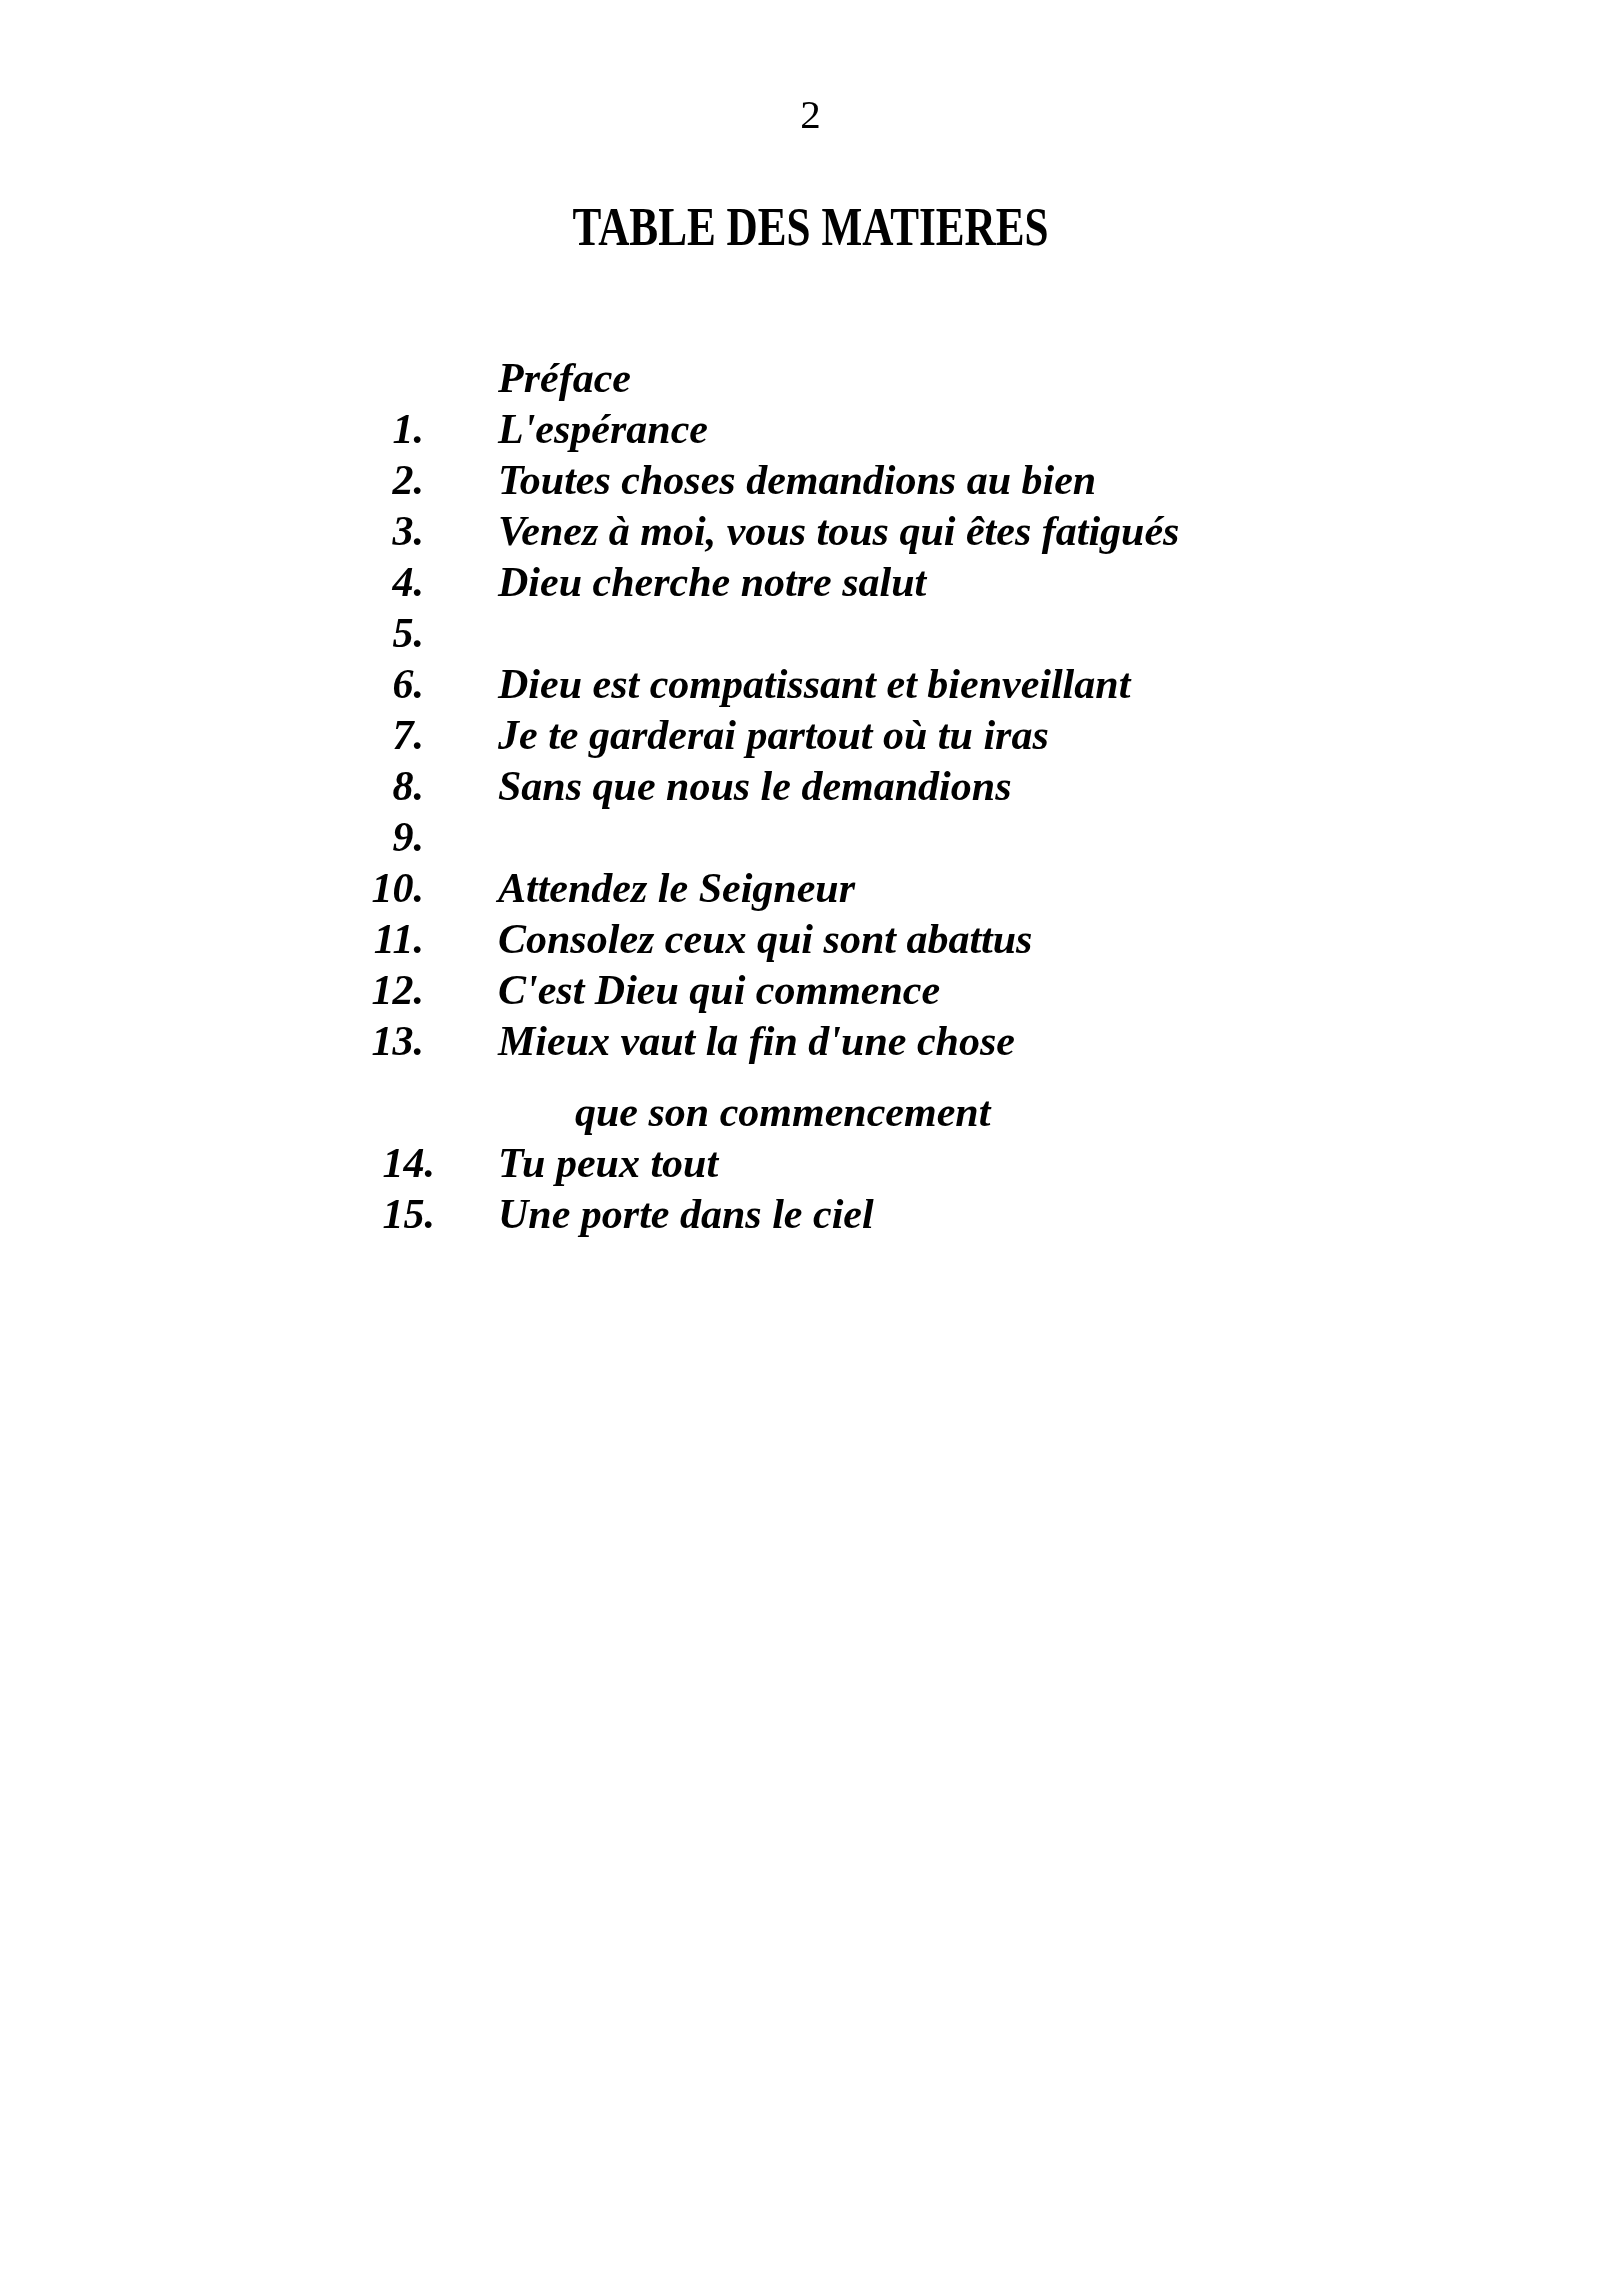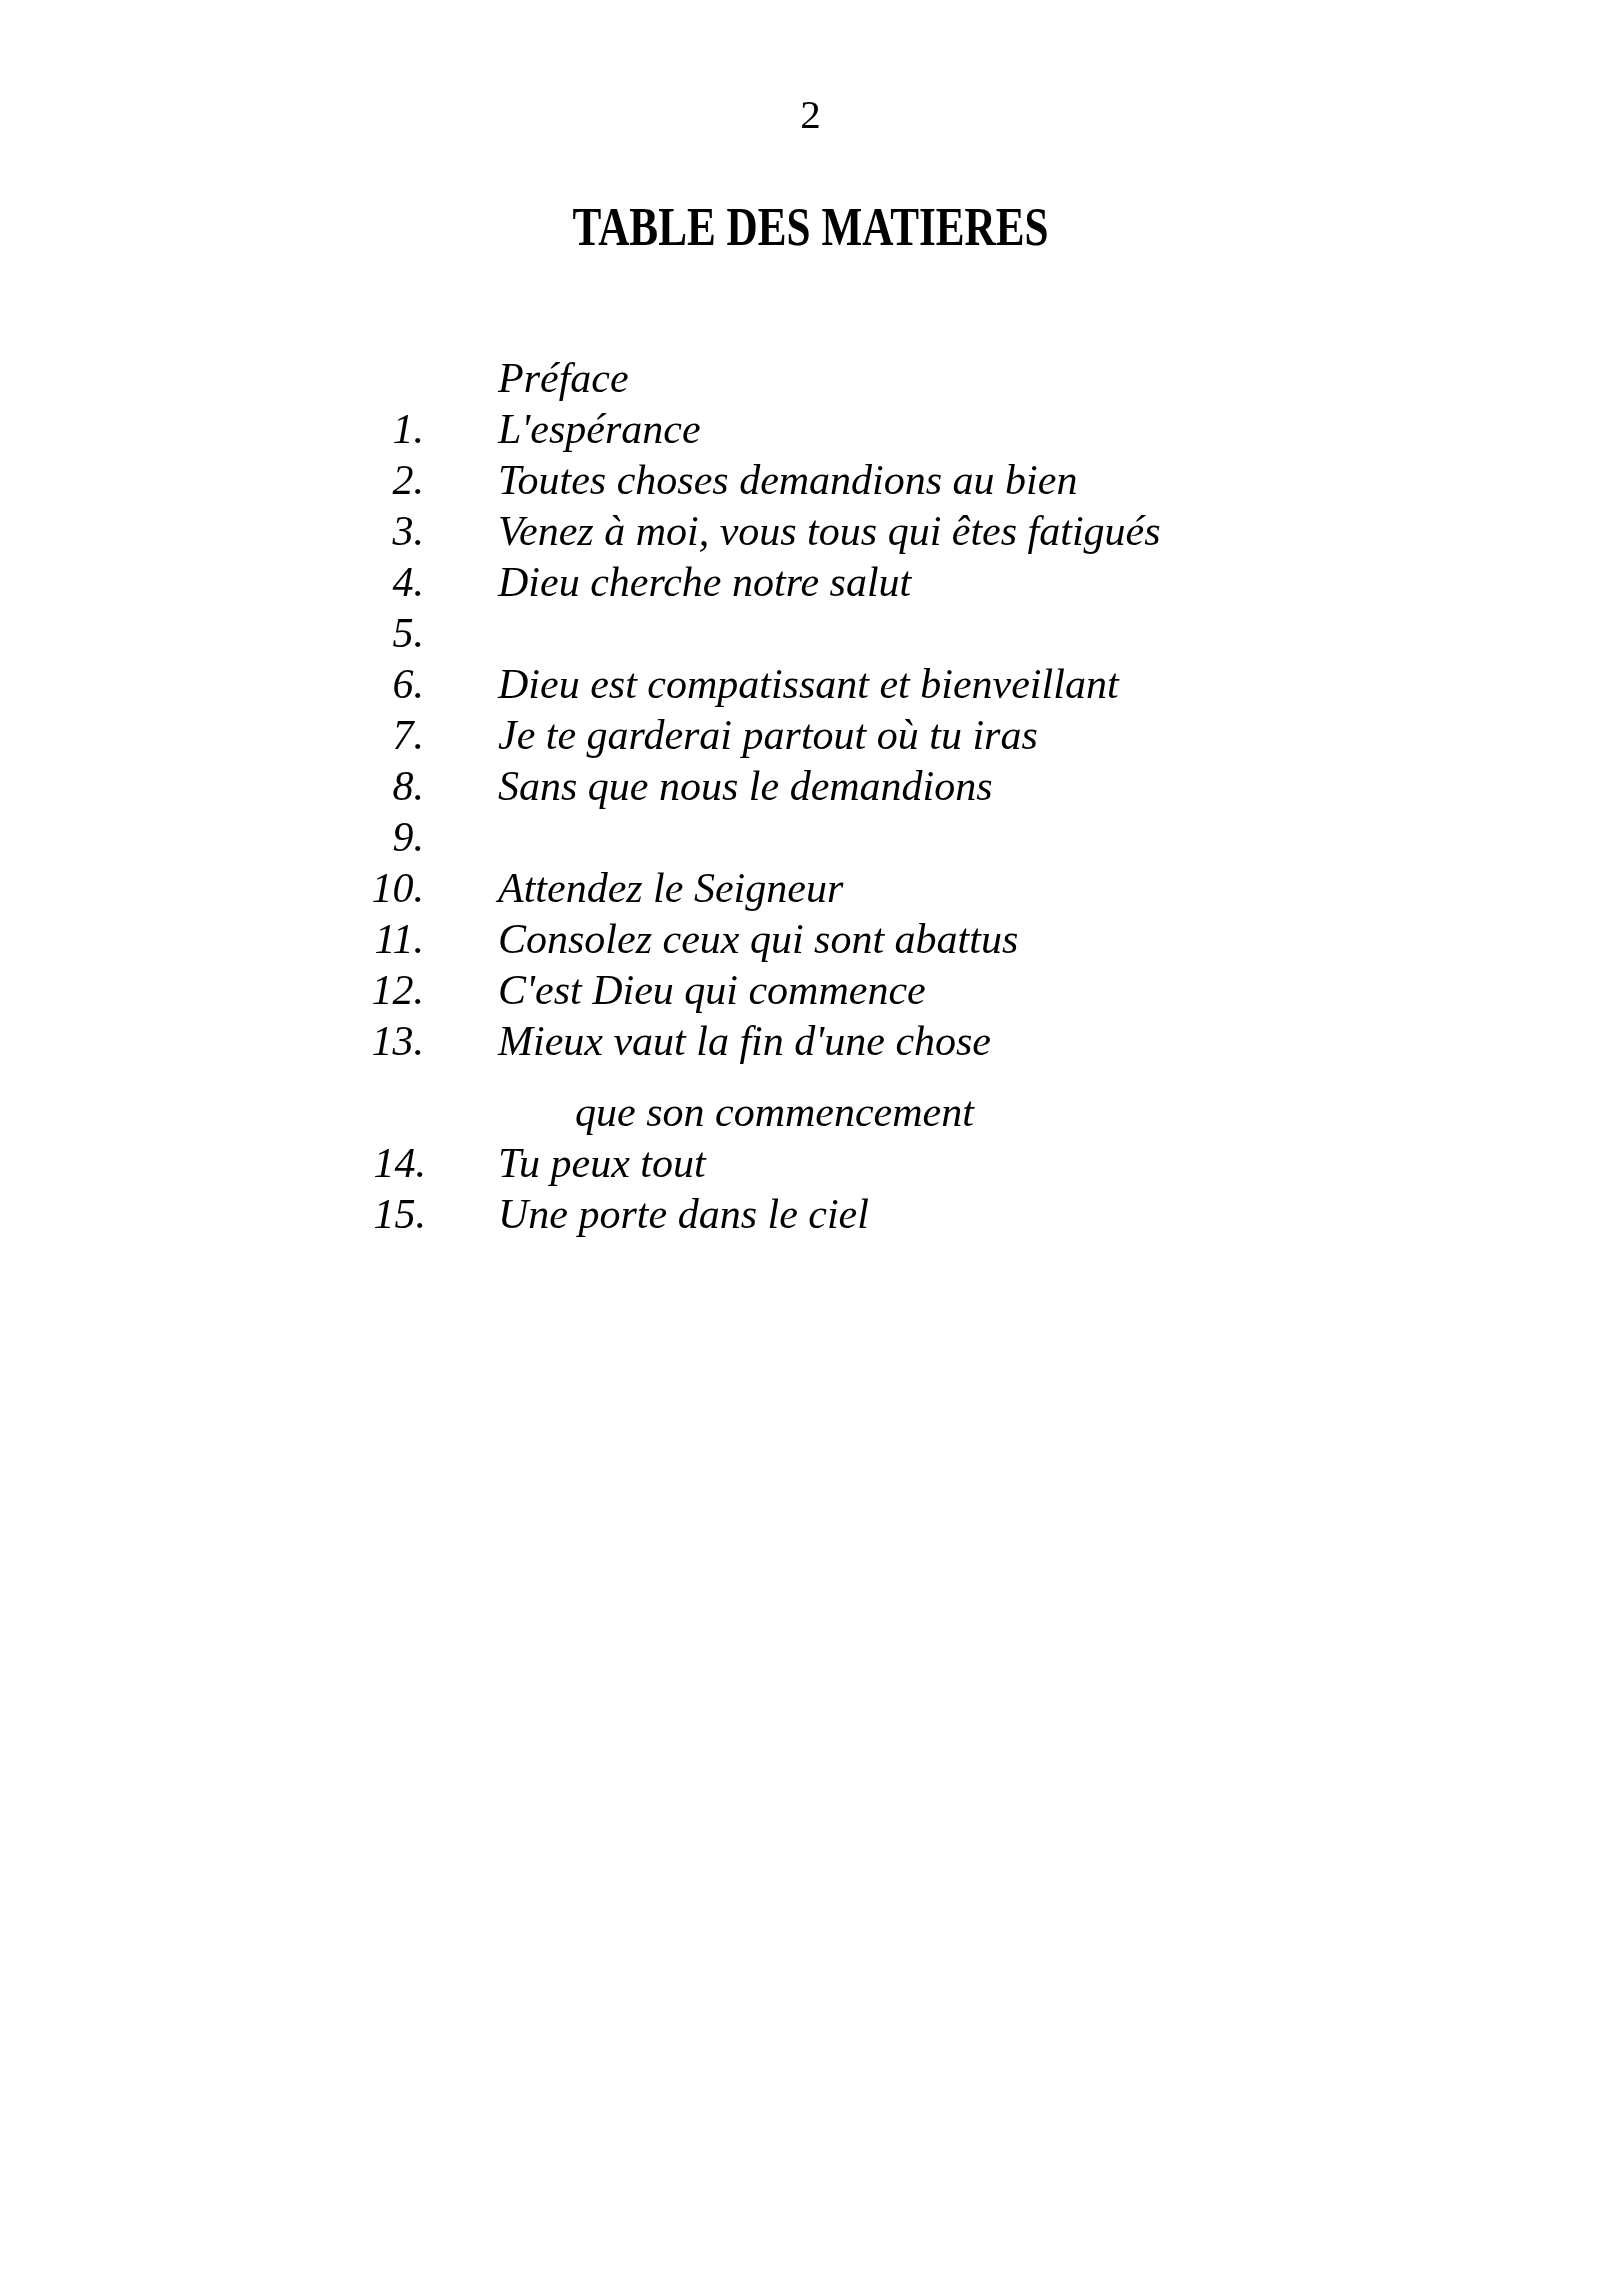--- a/index.html
+++ b/index.html
@@ -35,36 +35,36 @@
   .title-inner {
     display: inline-block;
     transform: scaleX(0.80);
     transform-origin: 50% 50%;
   }
   .toc {
     margin-top: 93px;
     padding-left: 323px;
     font-size: 42px;
     line-height: 51px;
-    font-weight: 400;
+    font-weight: 700;
     font-style: italic;
   }
   .toc-row {
     display: flex;
     align-items: flex-start;
   }
   .toc-num {
     flex: none;
     width: 101px;
     text-align: right;
     white-space: pre;
   }
   .toc-num.indent {
     position: relative;
-    left: 2px;
+    left: 11px;
   }
   .toc-text {
     margin-left: 74px;
     white-space: nowrap;
   }
   .toc-cont {
     margin-left: 77px;
     white-space: nowrap;
     margin-top: 20px;
   }

